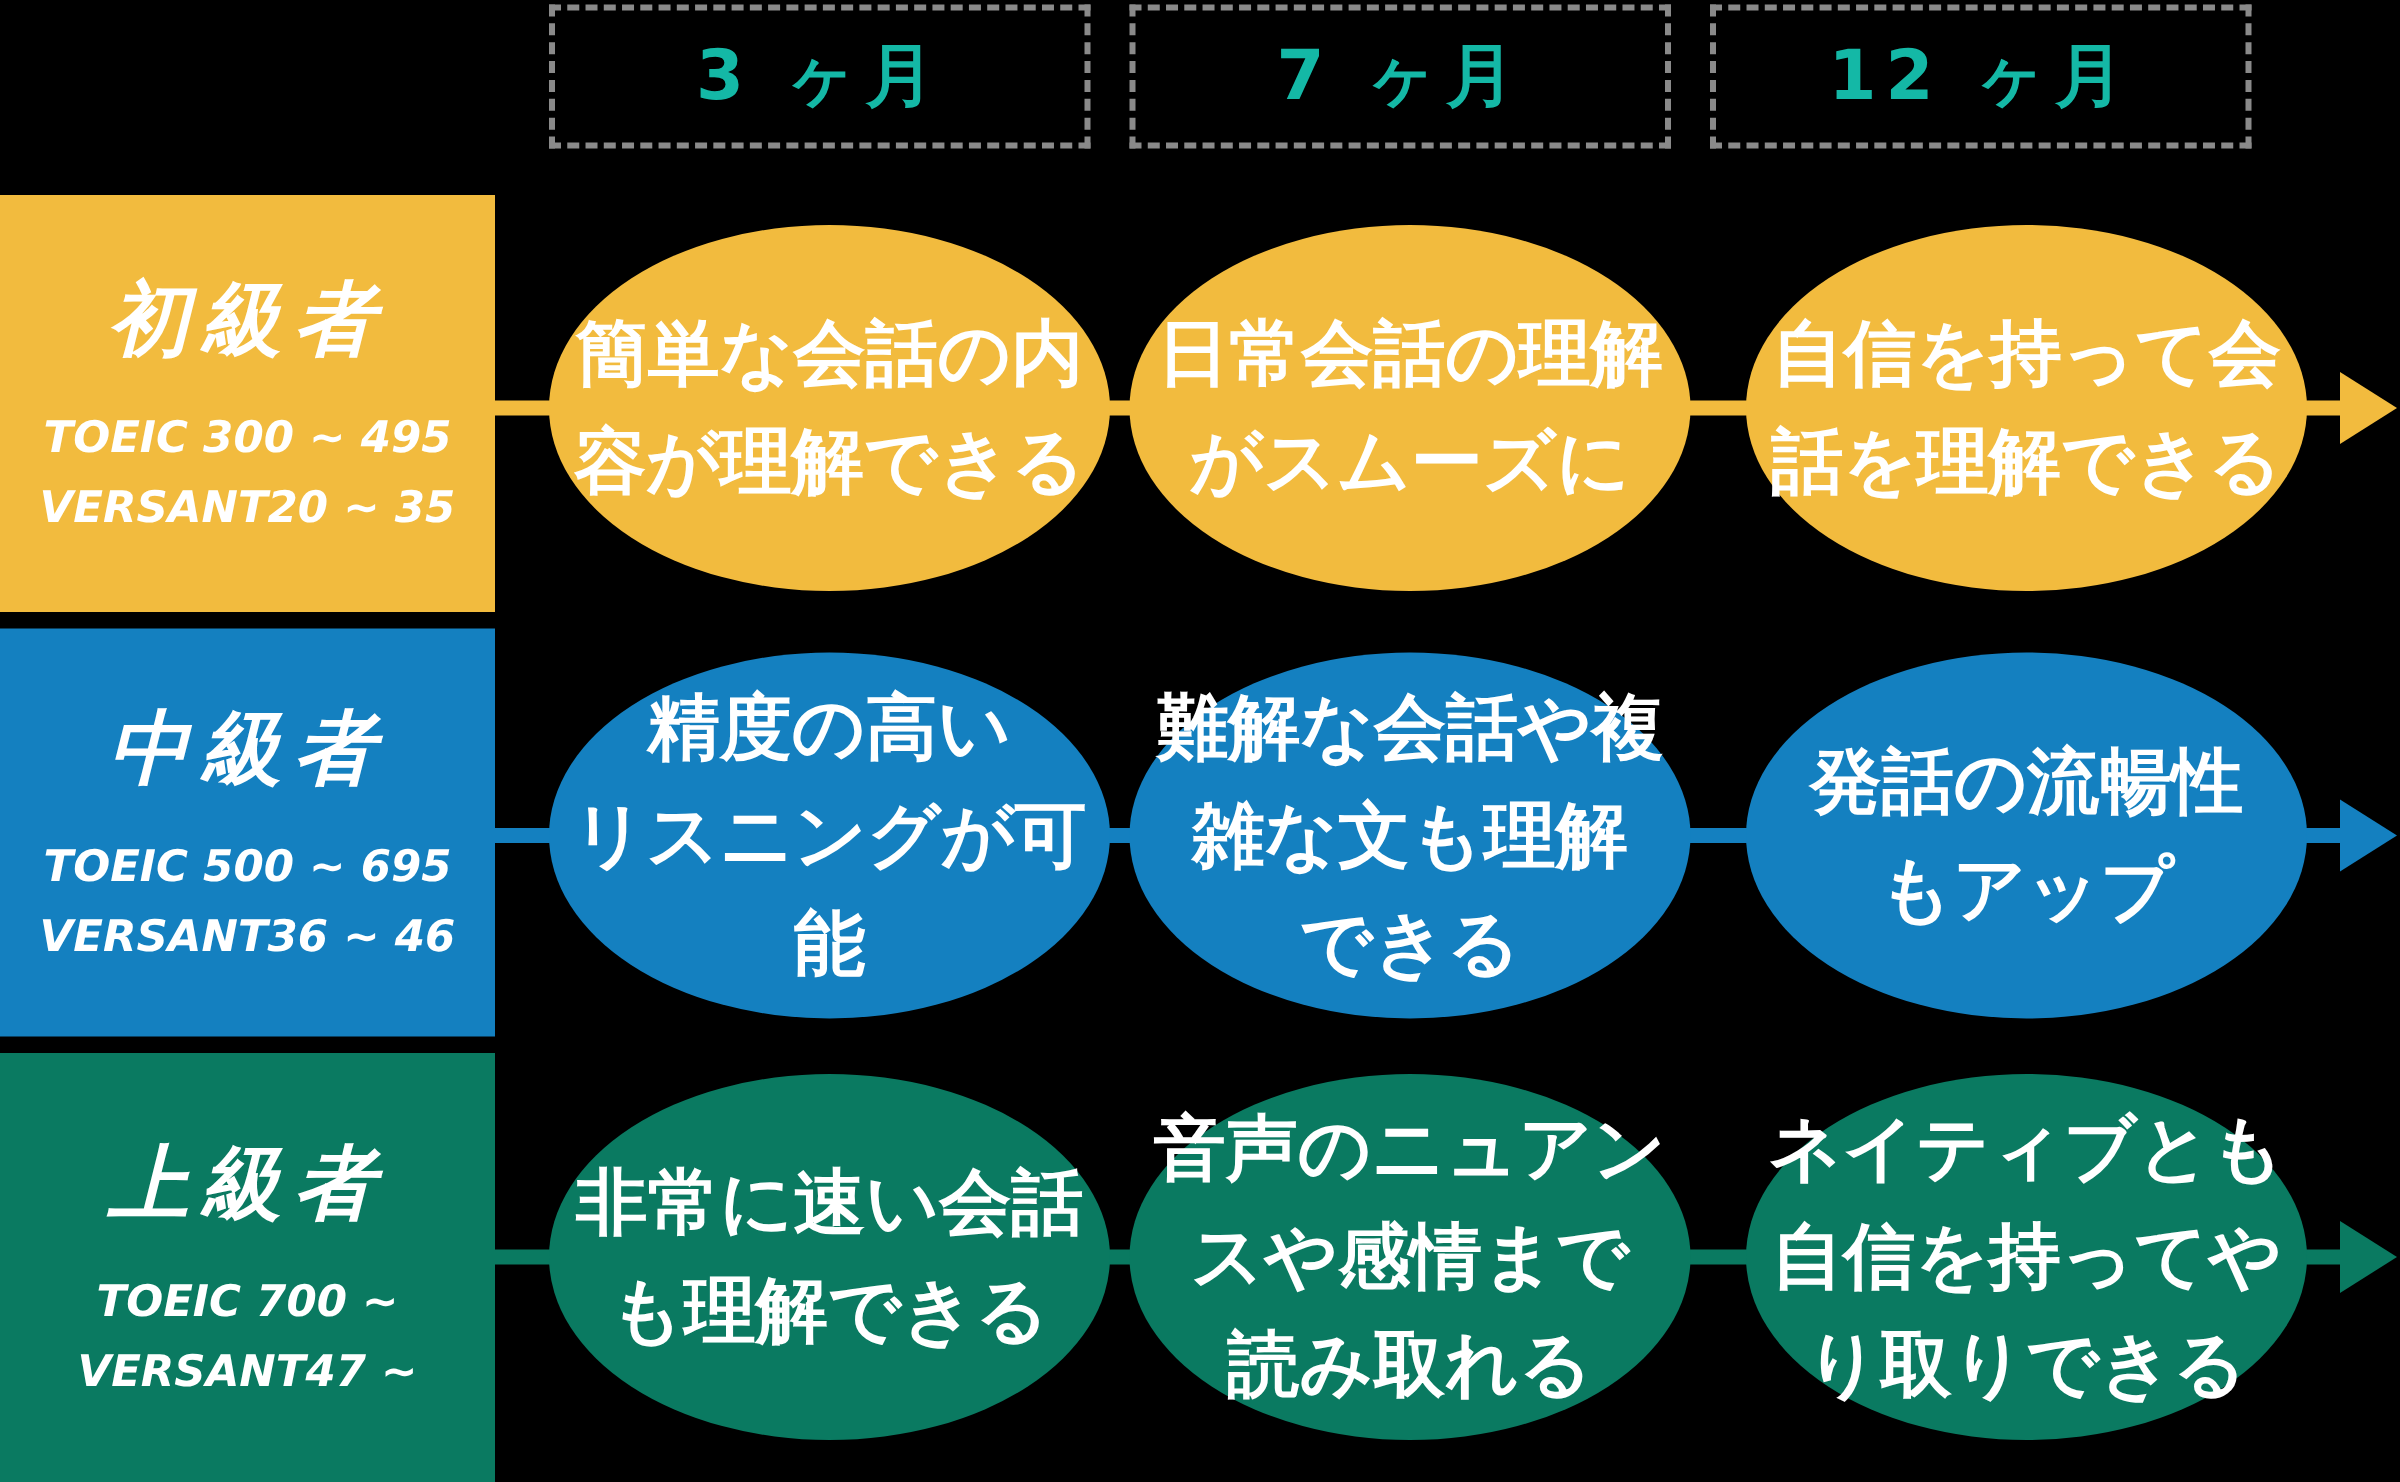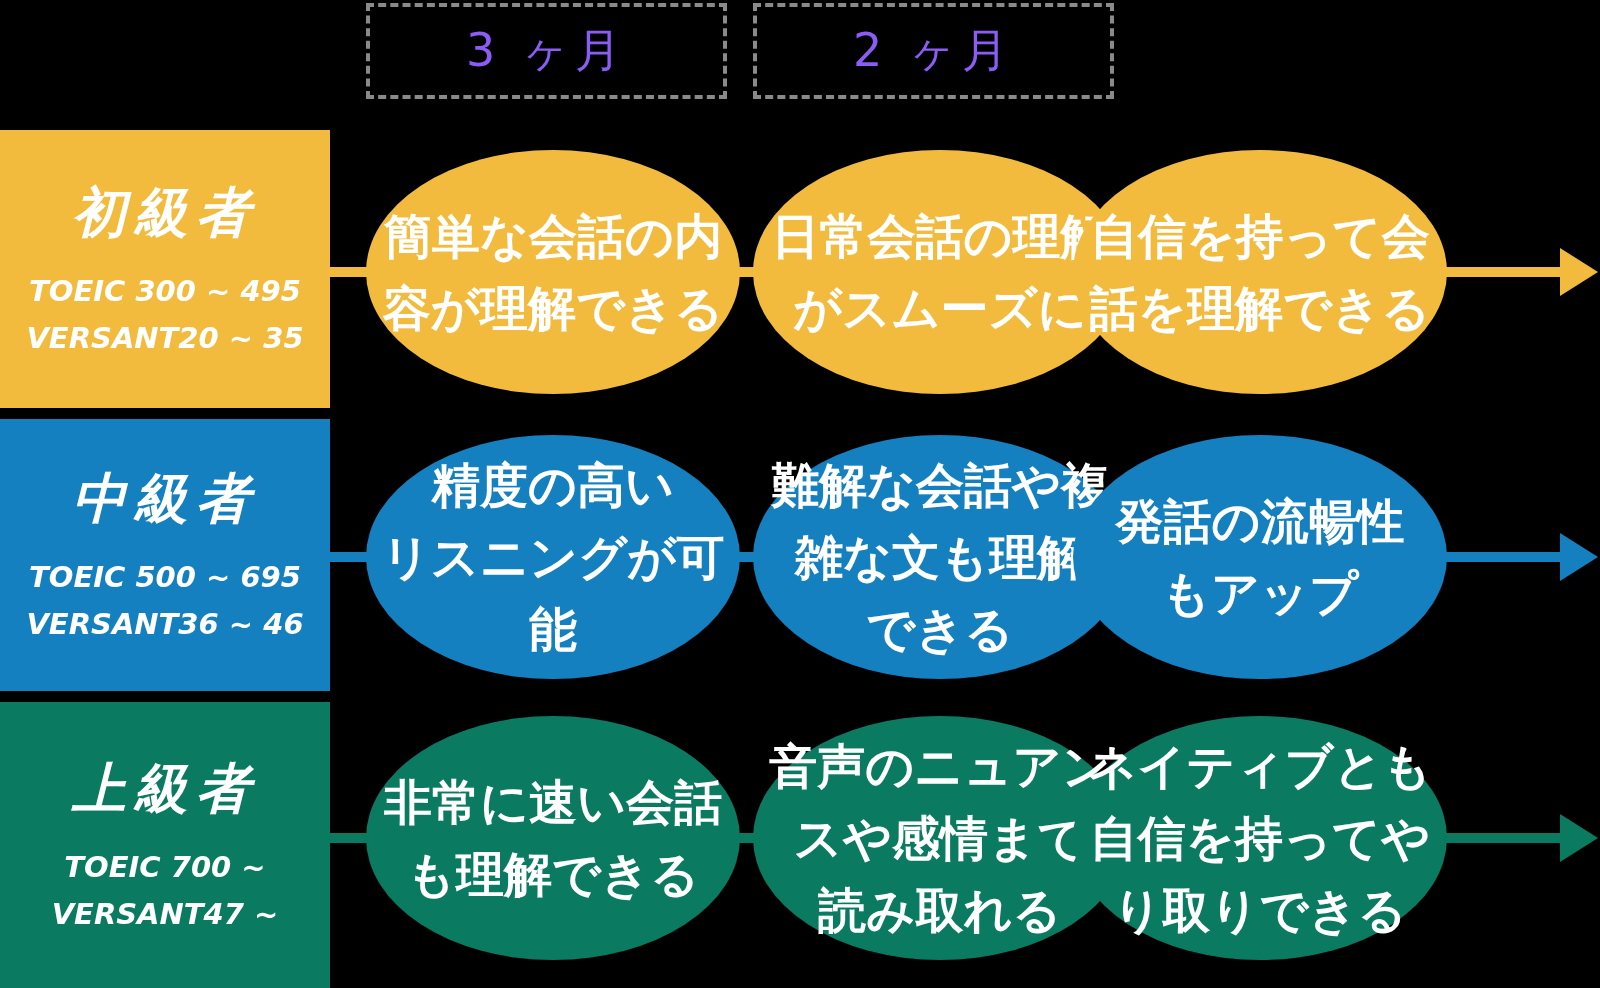--- a/index.html
+++ b/index.html
@@ -16,23 +16,23 @@
     overflow: hidden;
   }
 
   
   .period-box {
     position: absolute;
     top: 3px;
     width: 353px;
     height: 88px;
     border: 4px dashed #8a8a8a;
-    color: #8b5cf6;
+    color: #14b8a6;
     font-size: 46px;
-    font-weight: normal;
+    font-weight: bold;
     display: flex;
     align-items: center;
     justify-content: center;
     letter-spacing: 6px;
     background: #000000;
   }
   .pcol1 { left: 366px; }
   .pcol2 { left: 753px; }
   .pcol3 { left: 1140px; }
 
@@ -101,32 +101,33 @@
     line-height: 1.5;
     display: flex;
     align-items: center;
     justify-content: center;
     text-align: center;
     white-space: pre-line;
     z-index: 2;
   }
   .ecol1 { left: 366px; }
   .ecol2 { left: 753px; }
-  .ecol3 { left: 1073px; }
+  .ecol3 { left: 1164px; }
   .erow1 { top: 150px; }
   .erow2 { top: 435px; }
   .erow3 { top: 716px; }
 </style>
 </head>
 <body>
 
 <div class="canvas">
 
   <div class="period-box pcol1">3 ヶ月</div>
-  <div class="period-box pcol2">2 ヶ月</div>
+  <div class="period-box pcol2">7 ヶ月</div>
+  <div class="period-box pcol3">12 ヶ月</div>
 
   <div class="level-card lrow1" style="background-color: rgb(242, 187, 62);">
     <div class="level-name">初級者</div>
     <div class="level-score">TOEIC 300 ~ 495</div>
     <div class="level-score">VERSANT20 ~ 35</div>
   </div>
   <div class="track-line tl1" style="background-color: rgb(242, 187, 62);"></div>
   <div class="arrowhead ah1" style="border-left-color: rgb(242, 187, 62);"></div>
   <div class="milestone ecol1 erow1" style="background-color: rgb(242, 187, 62);">簡単な会話の内
 容が理解できる</div>

